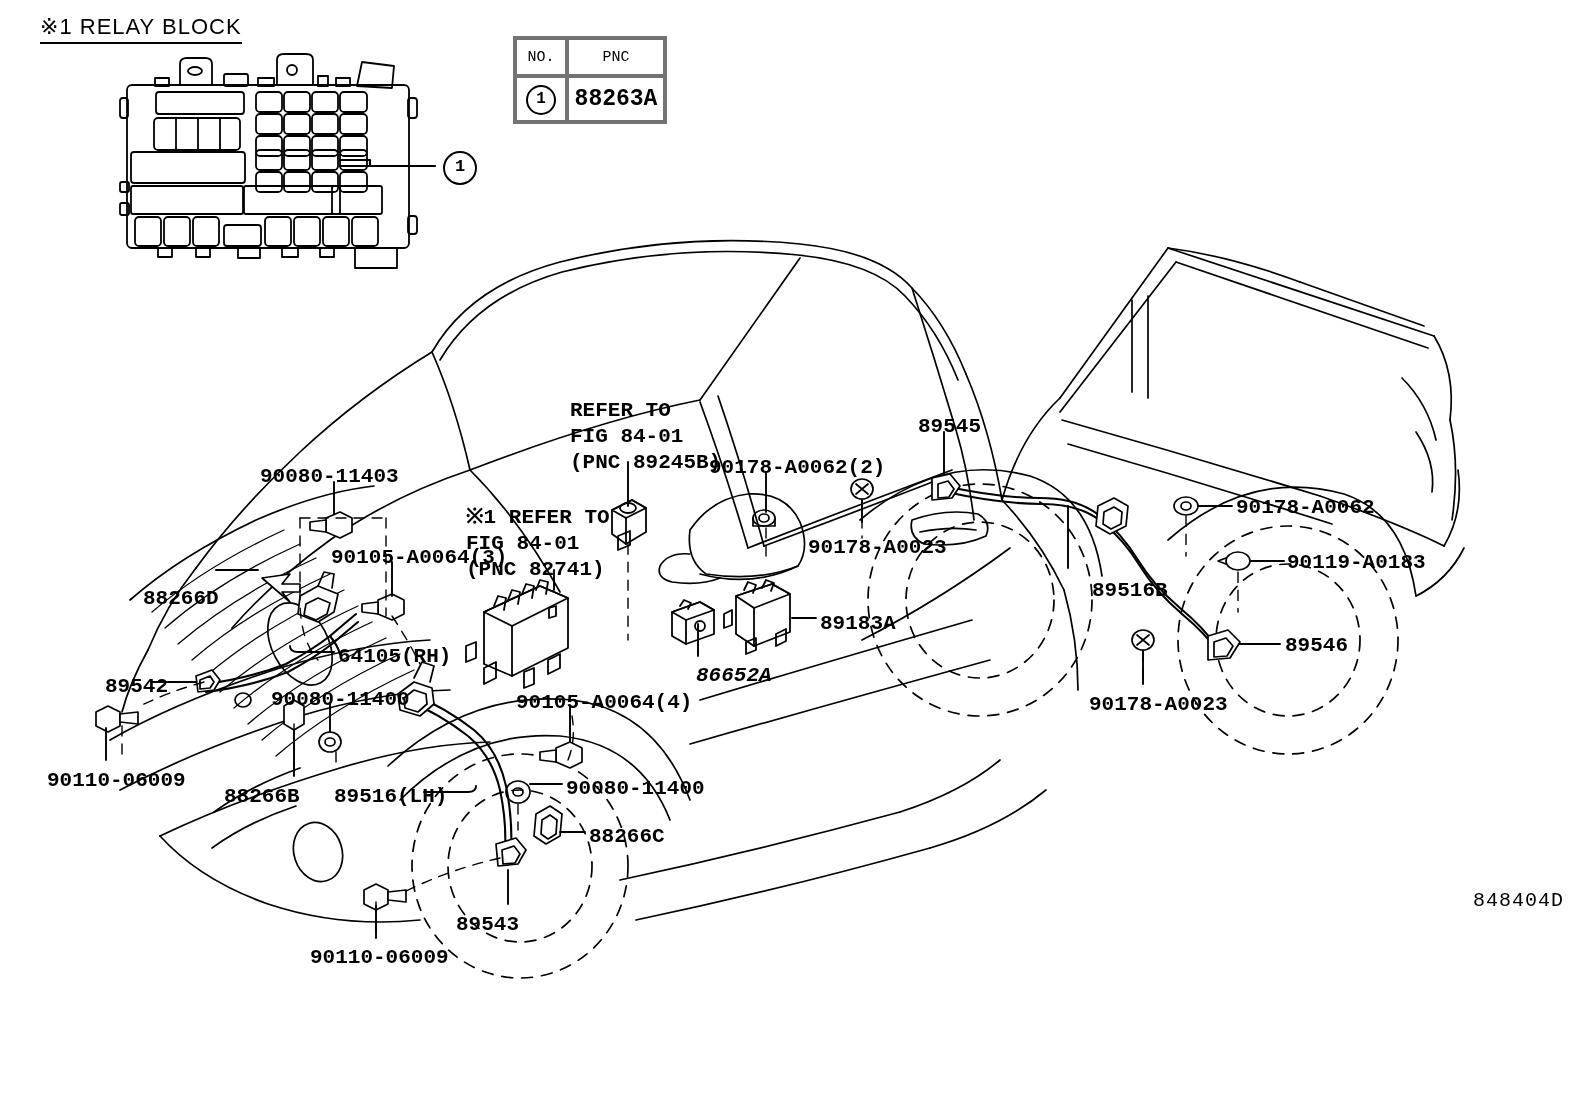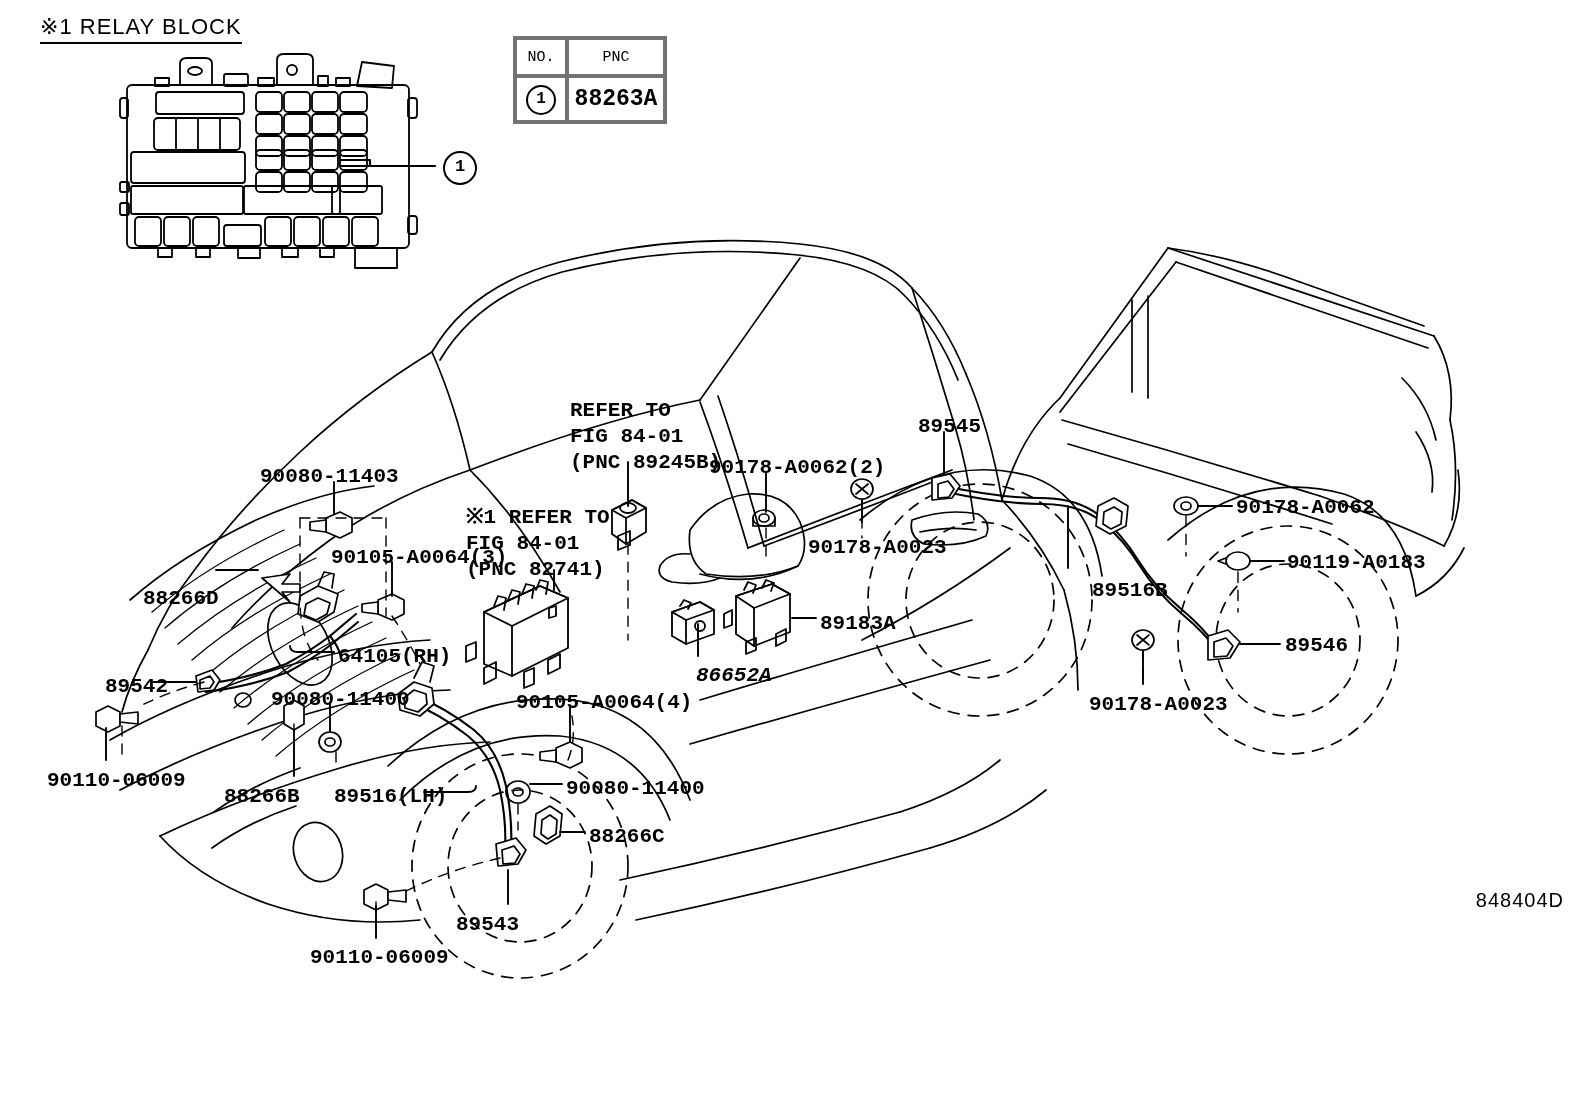--- a/index.html
+++ b/index.html
@@ -17,21 +17,21 @@
     color:#000;line-height:26px;
   }
   .lbl.multi{font-weight:bold;}
   .title{
     position:absolute;left:40px;top:14px;font-size:22px;font-weight:normal;
     font-family:"Liberation Sans","DejaVu Sans",sans-serif;letter-spacing:1px;
     border-bottom:2px solid #000;padding-bottom:2px;
   }
   .figcode{
     position:absolute;right:28px;bottom:18px;font-size:20px;font-weight:normal;
-    font-family:Liberation Sans, sans-serif;letter-spacing:1px;text-align:center;
+    font-family:Liberation Mono, monospace;letter-spacing:1px;text-align:center;
   }
   
   .pnc{position:absolute;left:513px;top:36px;border:2px solid #000;border-collapse:collapse;}
   .pnc td{
     border:4px solid #737373;text-align:center;vertical-align:middle;
     font-family:"Liberation Mono","DejaVu Sans Mono",monospace;
   }
   .pnc .hdr{height:32px;font-size:15px;font-weight:normal;}
   .pnc .c-no{width:46px;}
   .pnc .c-pnc{width:92px;}

